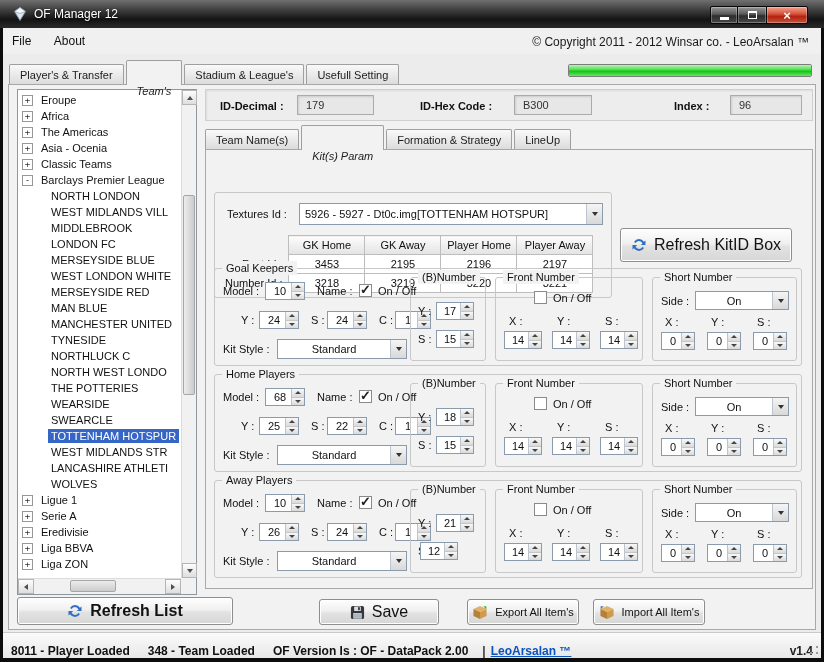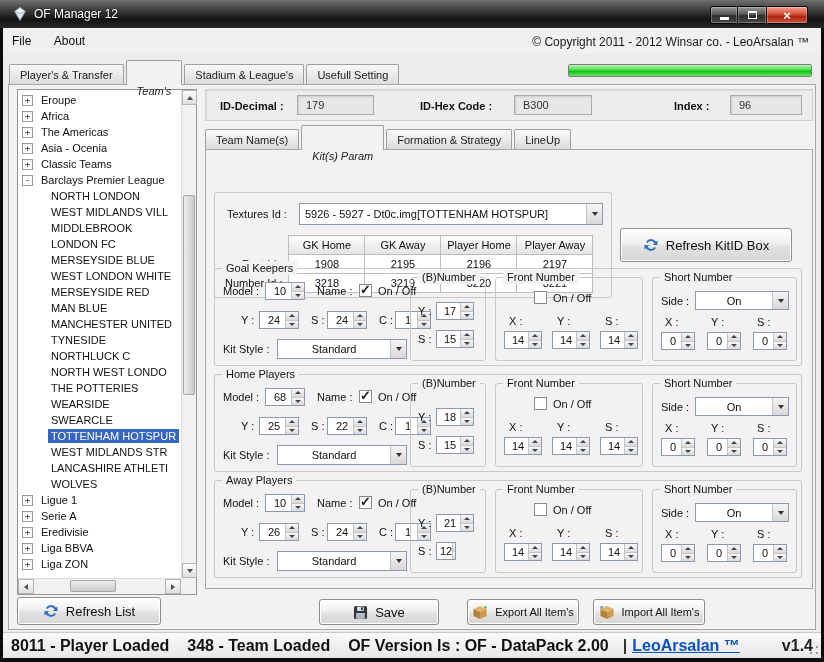--- a/index.html
+++ b/index.html
@@ -119,31 +119,31 @@
   .kit-table { position:absolute; left:10px; top:42px; border-collapse:collapse; font-size:11px; color:#111; }
   .kit-table th { border:1px solid #bdbdbd; background:linear-gradient(#fdfdfd,#e3e3e3); font-weight:normal;
     width:76px; height:19px; padding:1px 4px; }
   .kit-table td.cell { border:1px solid #bdbdbd; background:#fff; text-align:center; height:19px; padding:1px 4px; }
   .kit-table td.rl { border:none; text-align:right; padding-right:6px; width:62px; white-space:nowrap; }
 
   
   .btn { position:absolute; display:flex; align-items:center; justify-content:center; gap:7px;
     border:1px solid #8e8e8e; border-radius:3px; font-family:"Liberation Sans", sans-serif;
     background:linear-gradient(#fefefe,#f0f0f0 45%,#e2e2e2 55%,#d6d6d6);
-    box-shadow:inset 0 0 0 1px #fff; font-size:13px; color:#111; cursor:default; }
+    box-shadow:inset 0 0 0 1px #fff; font-size:16px; color:#111; cursor:default; }
   #refresh-kit-btn { left:414px; top:78px; width:172px; height:34px; }
-  #btn-refresh-list { left:8px; top:512px; width:144px; height:28px; }
+  #btn-refresh-list { left:8px; top:512px; width:216px; height:28px;font-weight:bold; }
   #btn-save { left:310px; top:514px; width:120px; height:26px; }
   #btn-export { left:458px; top:514px; width:112px; height:26px; font-size:11px; }
   #btn-import { left:584px; top:514px; width:112px; height:26px; font-size:11px; }
 
   
   .statusbar { position:absolute; left:0; top:604px; width:100%; height:26px;
     background:linear-gradient(#fbfbfb,#e7e7e7); border-top:1px solid #c9c9c9;
-    display:flex; align-items:center; font-size:16px; font-weight:bold; color:#111; }
+    display:flex; align-items:flex-end; font-size:12px; font-weight:bold; color:#111; }
   .sb-item { margin-left:18px; white-space:nowrap; }
   .sb-item:first-child { margin-left:8px; }
   .sb-item.sep { margin-left:14px; color:#333; }
   .sb-item.link { margin-left:5px; color:#0a52bd; text-decoration:underline; }
   .sb-item.version { margin-left:auto; margin-right:8px; color:#222; }
   .grip { position:absolute; right:2px; bottom:2px; width:11px; height:11px;
     background:
       radial-gradient(circle at 9px 2px,#9a9a9a 1.2px,transparent 1.3px),
       radial-gradient(circle at 9px 8px,#9a9a9a 1.2px,transparent 1.3px),
       radial-gradient(circle at 3px 8px,#9a9a9a 1.2px,transparent 1.3px); }
@@ -349,21 +349,21 @@
             <tbody>
               <tr>
                 <td class="rl"></td>
                 <th>GK Home</th>
                 <th>GK Away</th>
                 <th>Player Home</th>
                 <th>Player Away</th>
               </tr>
               <tr>
                 <td class="rl">Font Id :</td>
-                <td class="cell">1908</td>
+                <td class="cell">3453</td>
                 <td class="cell">2195</td>
                 <td class="cell">2196</td>
                 <td class="cell">2197</td>
               </tr>
               <tr>
                 <td class="rl">Number Id :</td>
                 <td class="cell">3218</td>
                 <td class="cell">3219</td>
                 <td class="cell">3220</td>
                 <td class="cell">3221</td>
@@ -701,21 +701,21 @@
       <div class="group-title">(B)Number</div>
       <span class="lbl" style="left:7px;top:27px">Y :</span>
       <span class="spin" style="left:25px;top:24px;width:38px">
         <span class="spin-v">21</span>
       <span class="spin-b">
                     <i class="au"></i>
                     <i class="ad"></i>
                   </span>
                 </span>
       <span class="lbl" style="left:7px;top:55px">S :</span>
-      <span class="spin" style="left:25px;top:52px;width:20px">
+      <span class="spin" style="left:9px;top:52px;width:38px">
         <span class="spin-v">12</span>
       <span class="spin-b">
                     <i class="au"></i>
                     <i class="ad"></i>
                   </span>
                 </span>
     </div>
 
     <div class="group" style="left:280px;top:8px;width:148px;height:84px">
       <div class="group-title">Front Number</div>

